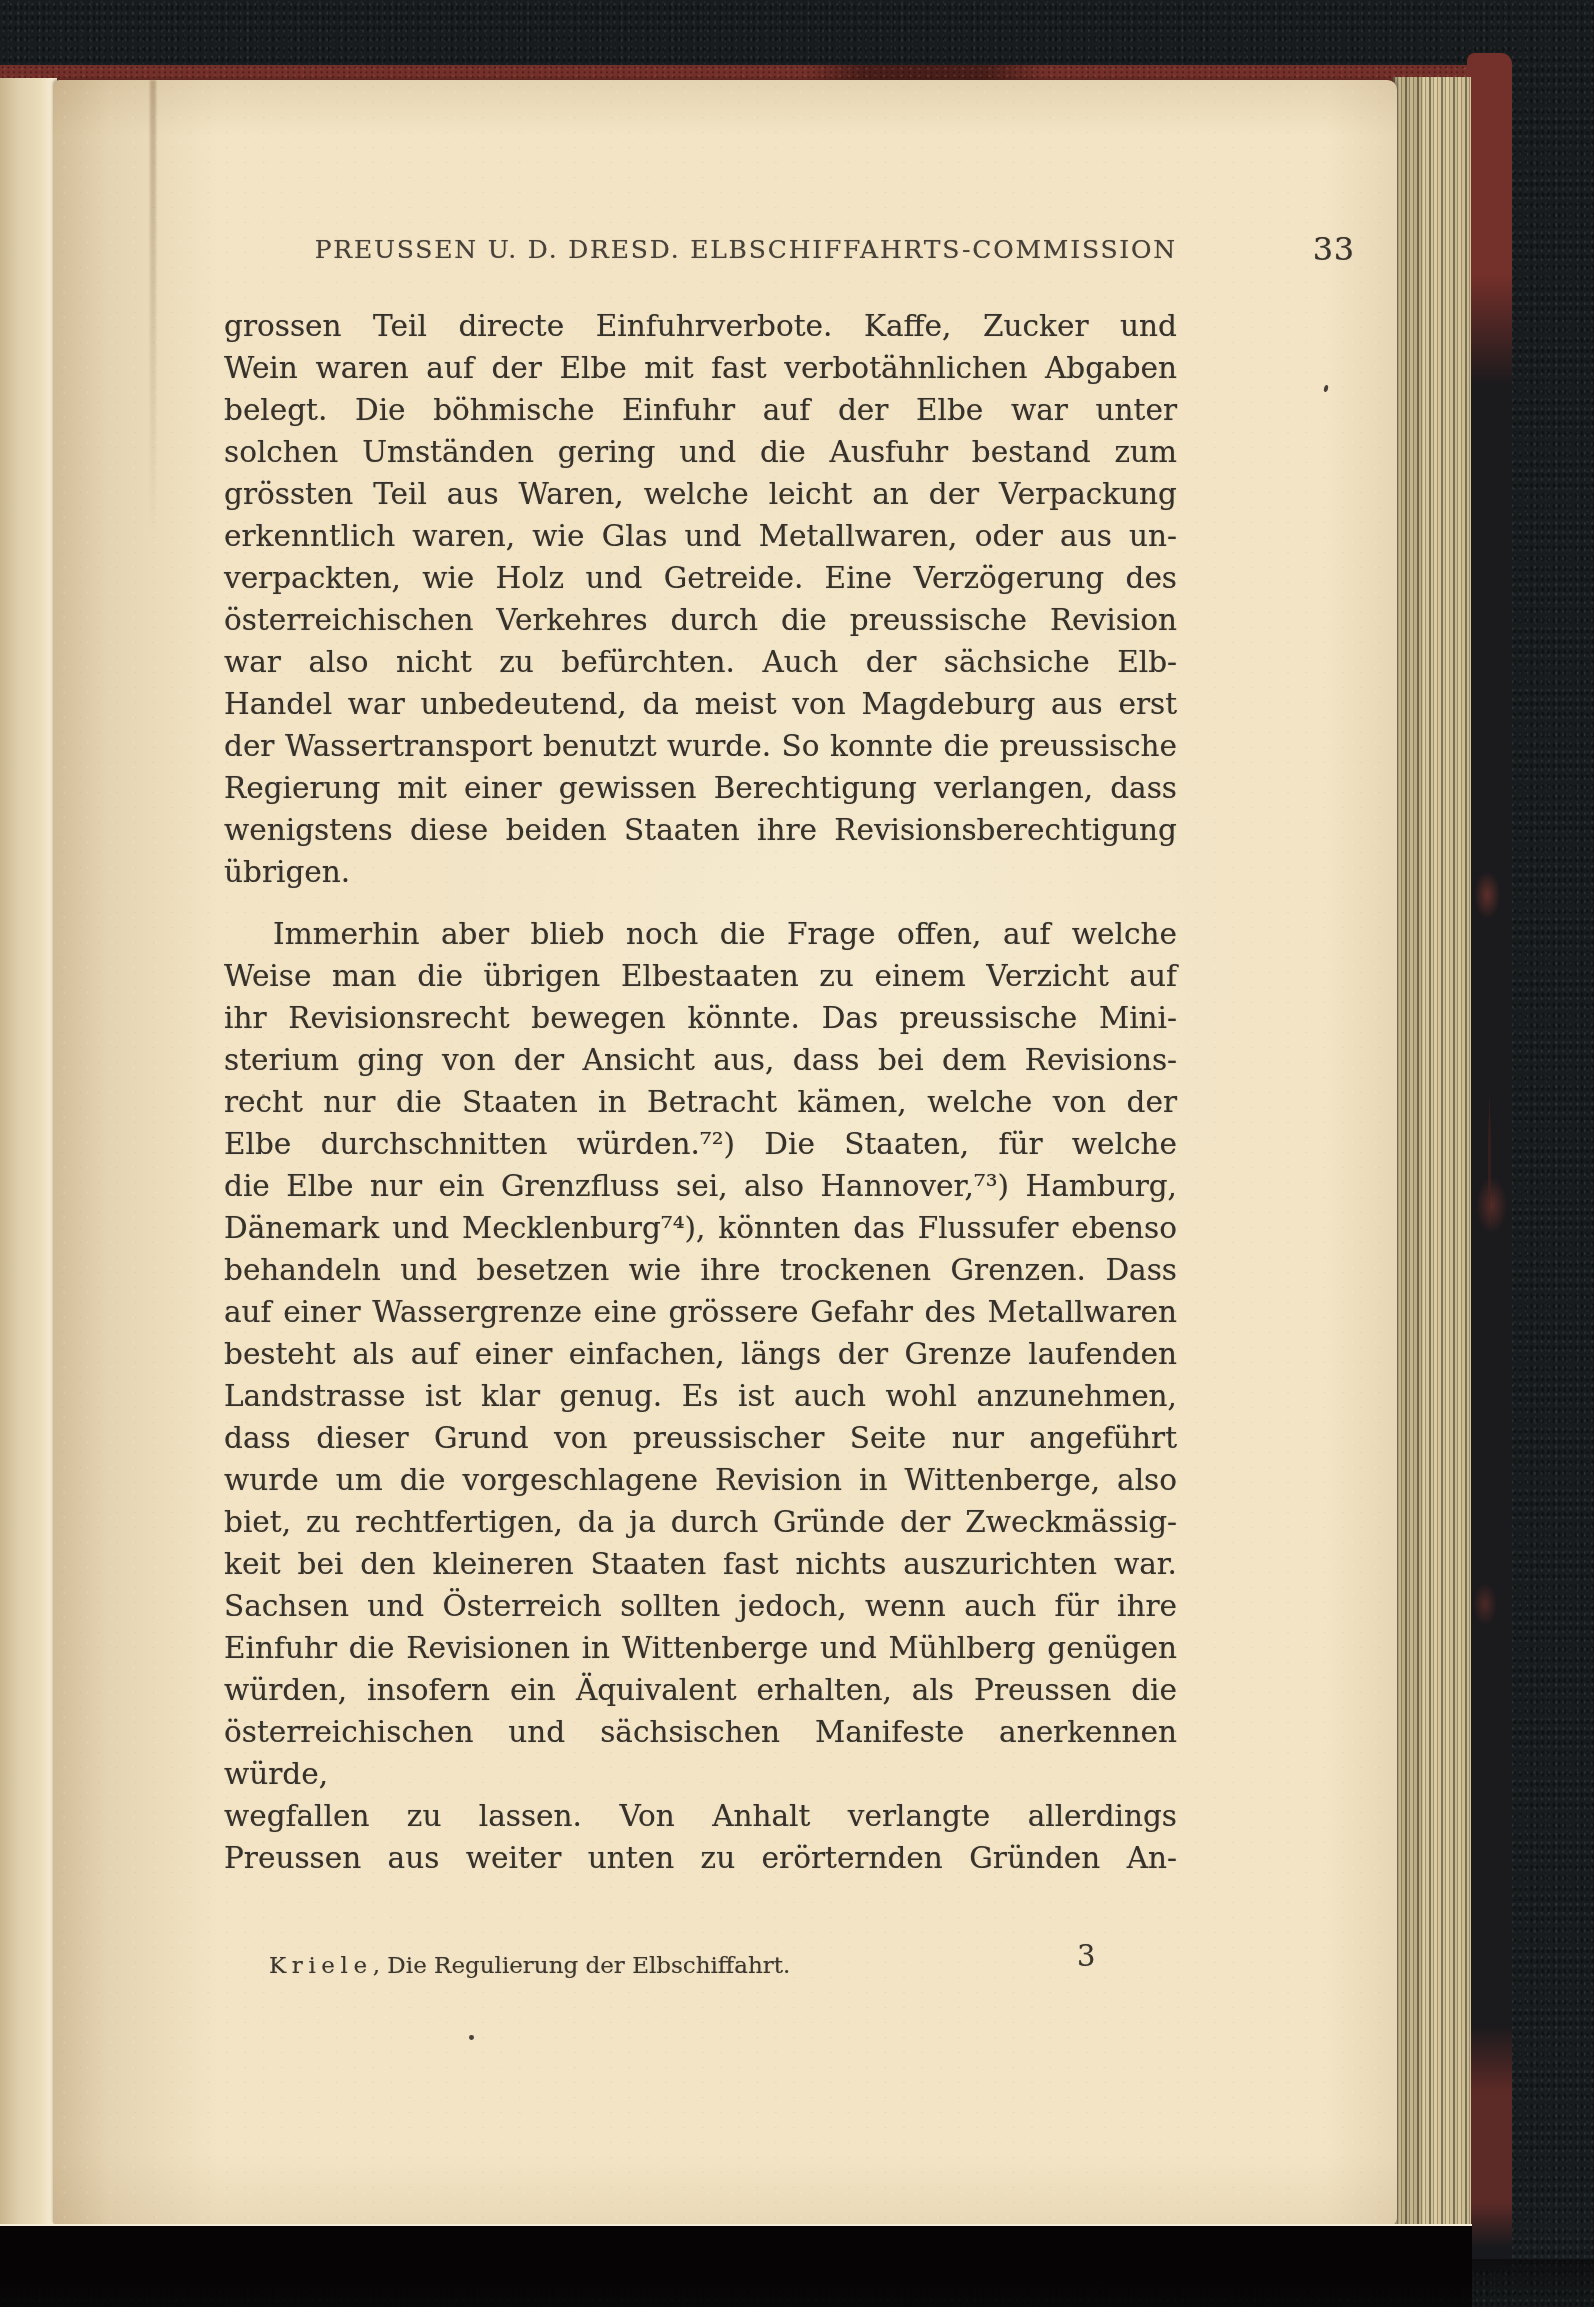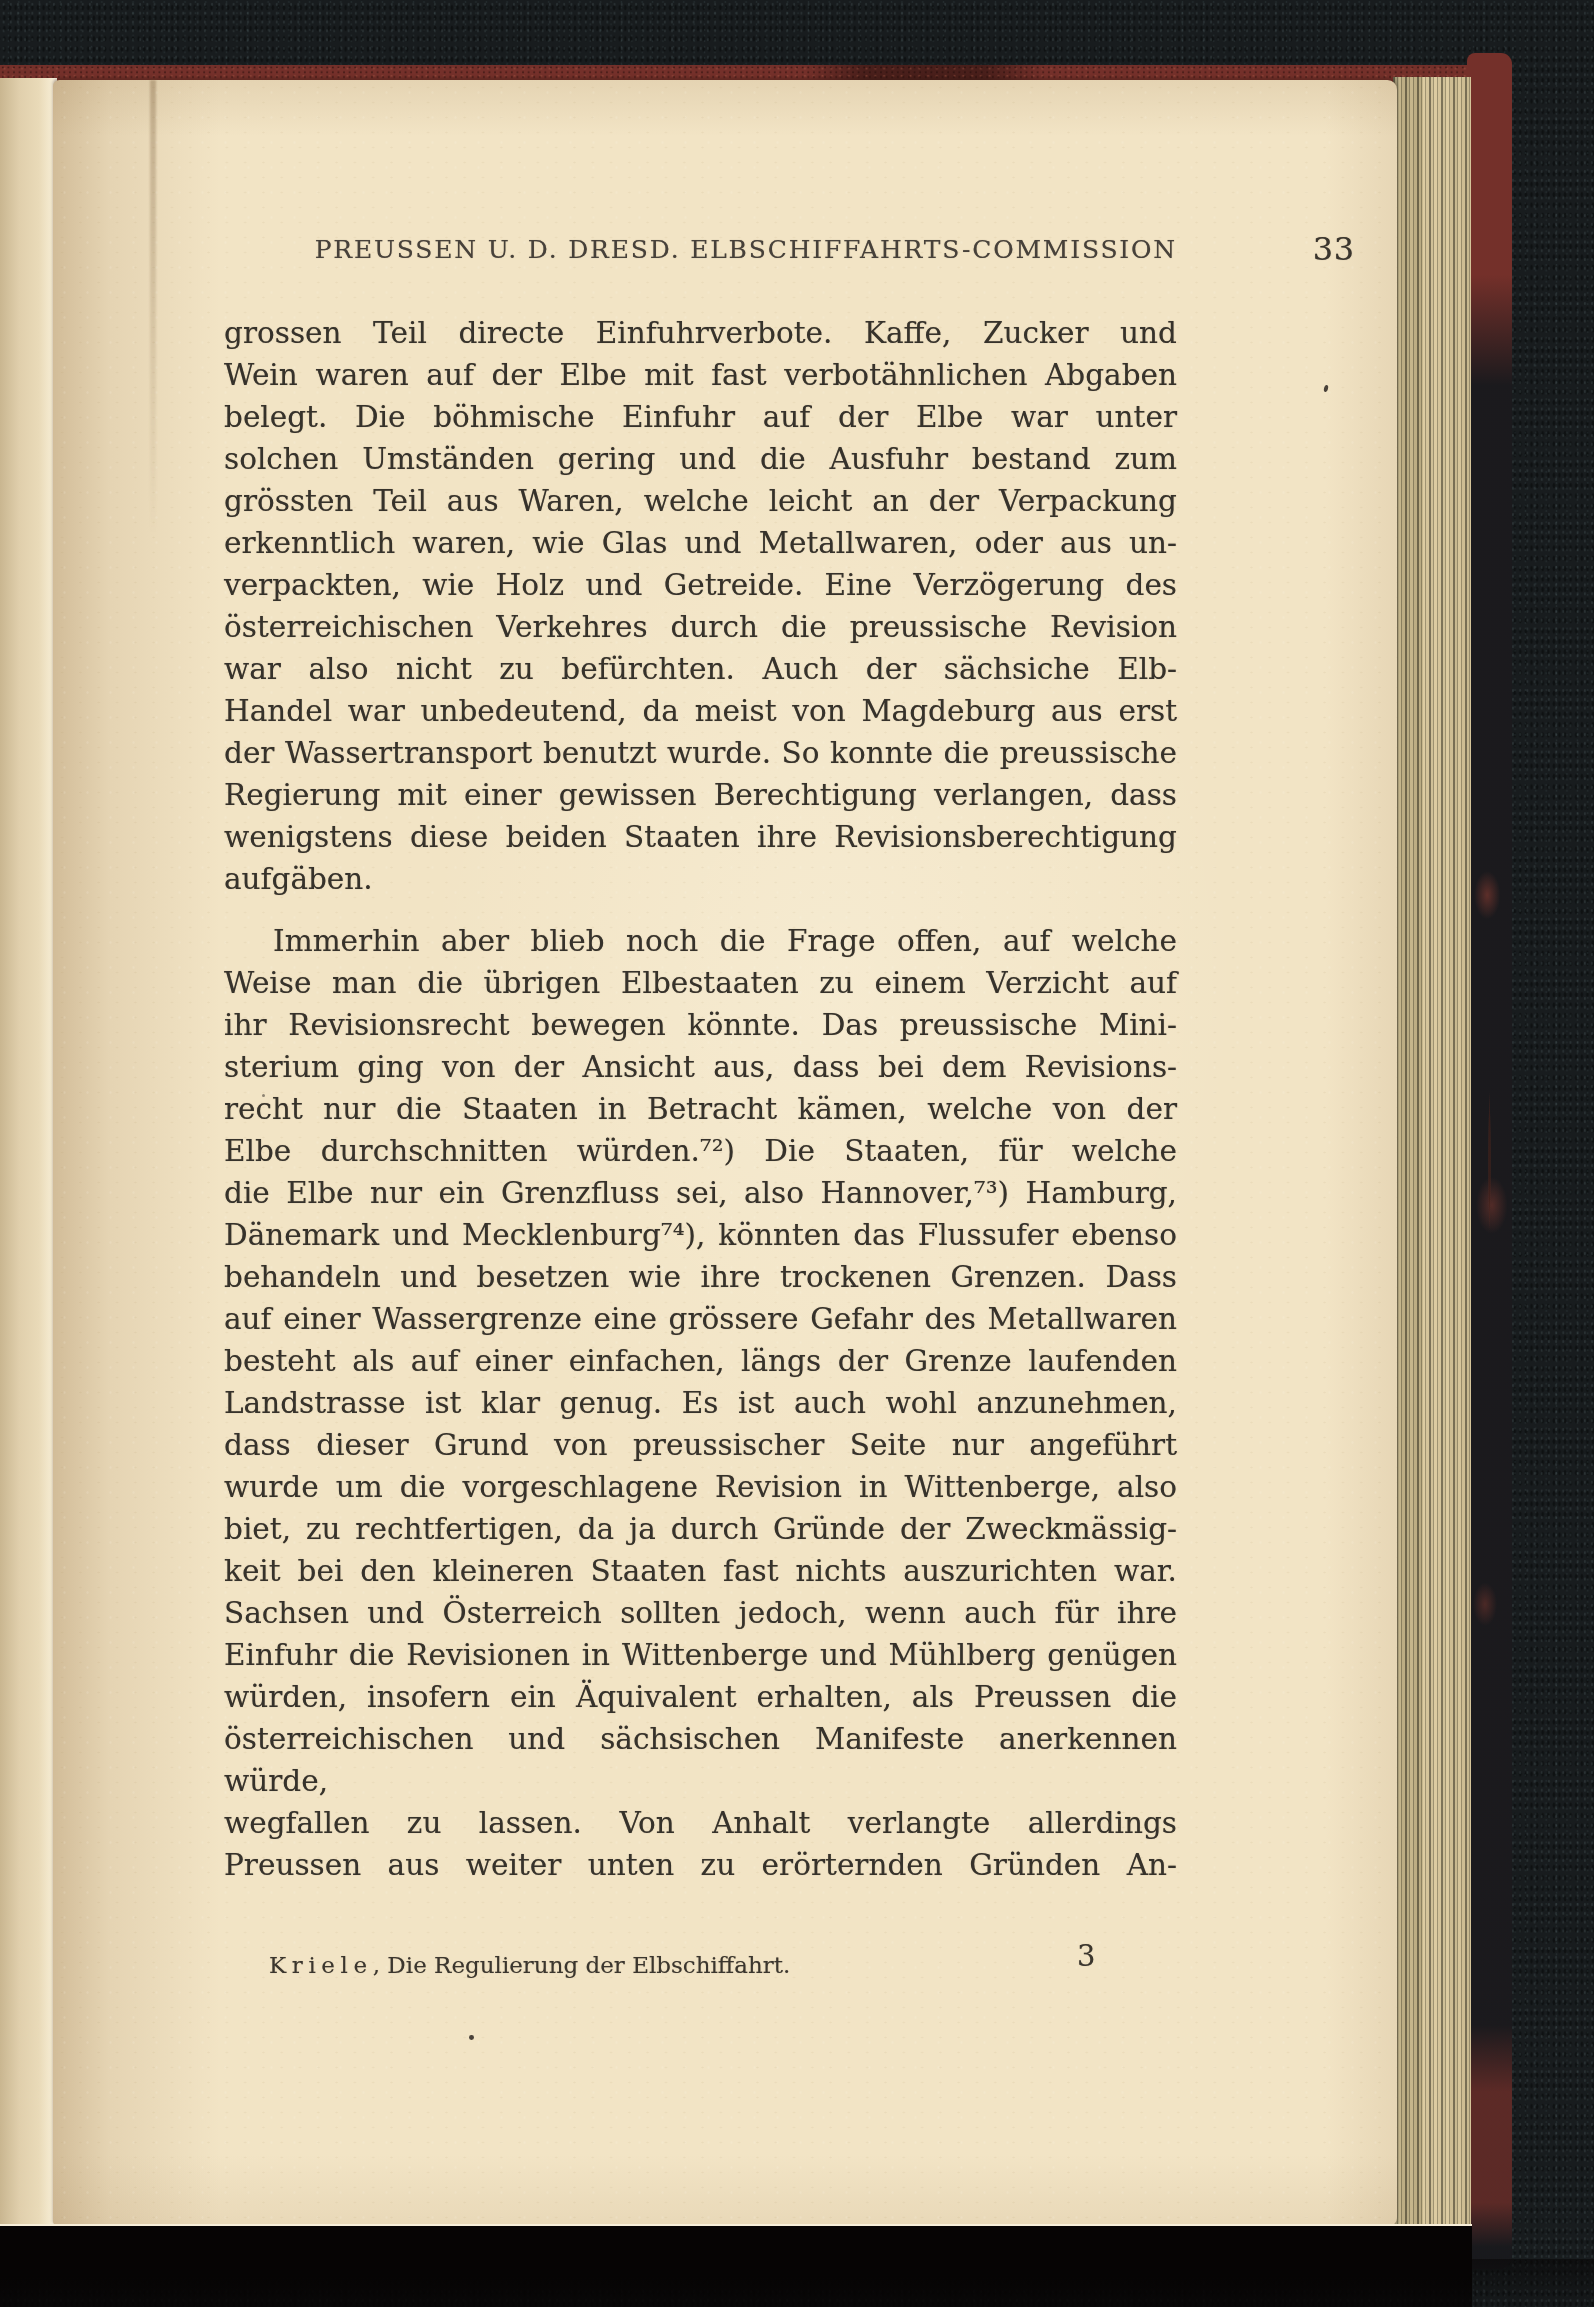--- a/index.html
+++ b/index.html
@@ -101,21 +101,21 @@
     color:#47413a;letter-spacing:1.8px;font-size:25px;text-align:right;
     text-shadow:0 0 0.8px rgba(70,60,50,.55);
     white-space:nowrap;
   }
   .folio{
     position:absolute;right:42px;top:150px;
     font-size:32px;color:#3a352d;letter-spacing:0.8px;
     text-shadow:0 0 0.8px rgba(70,60,50,.5);
   }
   .body-text{
-    position:absolute;left:171px;top:232px;width:953px;
+    position:absolute;left:171px;top:225px;width:953px;
     font-size:29.5px;line-height:42px;color:#36322b;
     text-shadow:0 0 0.8px rgba(80,66,50,.5);
   }
   .body-text .line{text-align:justify;text-align-last:justify;white-space:normal;}
   .body-text .line.end{text-align-last:left;}
   .body-text .line.indent{text-indent:49px;margin-top:20px;}
   .footer{
     position:absolute;left:171px;top:1859px;width:953px;height:40px;
     font-size:23px;color:#3b362e;text-shadow:0 0 0.8px rgba(80,66,50,.45);
   }
@@ -149,21 +149,21 @@
         <div class="line">solchen Umständen gering und die Ausfuhr bestand zum</div>
         <div class="line">grössten Teil aus Waren, welche leicht an der Verpackung</div>
         <div class="line">erkenntlich waren, wie Glas und Metallwaren, oder aus un-</div>
         <div class="line">verpackten, wie Holz und Getreide.  Eine Verzögerung des</div>
         <div class="line">österreichischen Verkehres durch die preussische Revision</div>
         <div class="line">war also nicht zu befürchten.  Auch der sächsiche Elb-</div>
         <div class="line">Handel war unbedeutend, da meist von Magdeburg aus erst</div>
         <div class="line">der Wassertransport benutzt wurde. So konnte die preussische</div>
         <div class="line">Regierung mit einer gewissen Berechtigung verlangen, dass</div>
         <div class="line">wenigstens diese beiden Staaten ihre Revisionsberechtigung</div>
-        <div class="line end">aufgäben.</div>
+        <div class="line end">übrigen.</div>
         <div class="line indent">Immerhin aber blieb noch die Frage offen, auf welche</div>
         <div class="line">Weise man die übrigen Elbestaaten zu einem Verzicht auf</div>
         <div class="line">ihr Revisionsrecht bewegen könnte.  Das preussische Mini-</div>
         <div class="line">sterium ging von der Ansicht aus, dass bei dem Revisions-</div>
         <div class="line">recht nur die Staaten in Betracht kämen, welche von der</div>
         <div class="line">Elbe durchschnitten würden.⁷²)  Die Staaten, für welche</div>
         <div class="line">die Elbe nur ein Grenzfluss sei, also Hannover,⁷³) Hamburg,</div>
         <div class="line">Dänemark und Mecklenburg⁷⁴), könnten das Flussufer ebenso</div>
         <div class="line">behandeln und besetzen wie ihre trockenen Grenzen.  Dass</div>
         <div class="line">auf einer Wassergrenze eine grössere Gefahr des Metallwaren</div>

